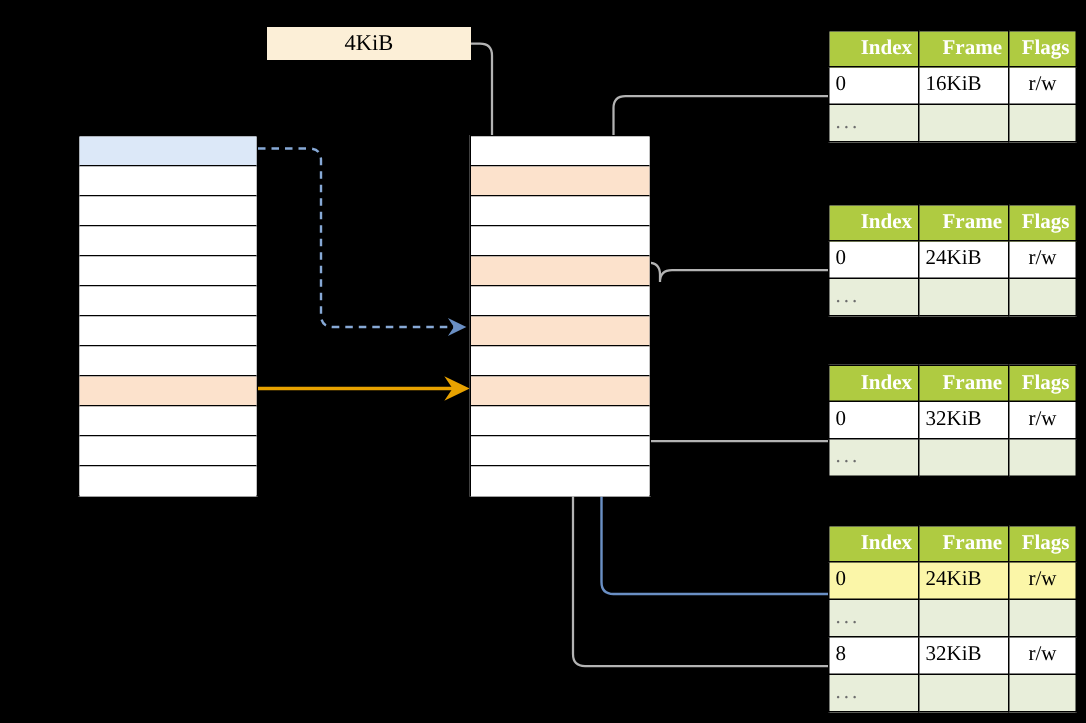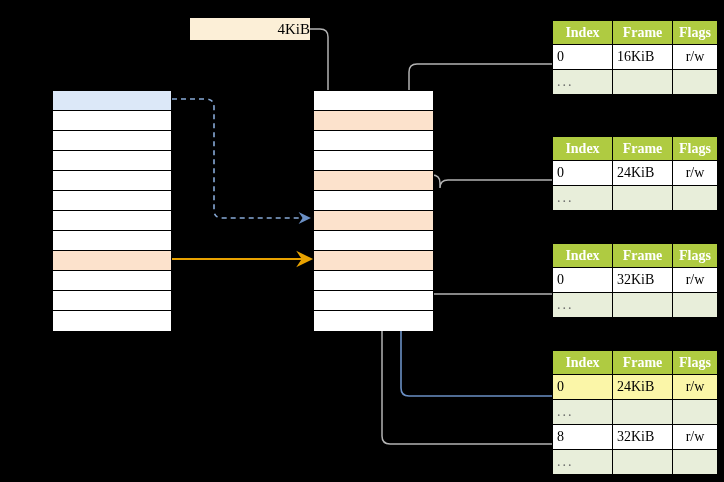--- a/index.html
+++ b/index.html
@@ -17,21 +17,21 @@
 
   
   .chip{position:absolute;background:#FCEFD7;color:#000;text-align:center;
         font-size:15px;line-height:22px;height:22px;box-sizing:border-box;}
 
   
   .ptable{position:absolute;border-collapse:collapse;background:#fff;
           border:1px solid #000;box-sizing:border-box;}
   .ptable td,.ptable th{border:1px solid #000;box-sizing:border-box;
           font-size:14px;padding:1px 4px;height:25px;font-weight:normal;}
-  .ptable th{background:#AFCB41;color:#fff;font-weight:bold;text-align:center;height:24px;}
+  .ptable th{background:#AFCB41;color:#fff;font-weight:bold;text-align:right;height:24px;}
   .ptable td.ell{background:#E8EEDA;color:#6d6d6d;letter-spacing:2px;}
   .ptable td.hl{background:#FBF6A8;}
   .c-idx{width:60px;}
   .c-frm{width:60px;}
   .c-flg{width:45px;text-align:center;}
 </style>
 </head>
 <body>
 
 <div id="stage">
@@ -60,21 +60,21 @@
     <path d="M560,180 L448,180 Q440,180 440,188 L440,188 Q440,188 440,188
              L440,183 Q440,175 432,175 L429,175 Q421,175 421,183 L421,212" fill="none" stroke="#B3B3B3" stroke-width="1.5" marker-end="url(#ag)"></path>
 
     <path d="M560,294 L392,294 Q384,294 384,286 L384,274" fill="none" stroke="#B3B3B3" stroke-width="1.5" marker-end="url(#ag)"></path>
 
     <path d="M560,396 L409,396 Q401,396 401,388 L401,232" fill="none" stroke="#6A8FC4" stroke-width="1.6" marker-end="url(#ab)"></path>
 
     <path d="M560,444 L390,444 Q382,444 382,436 L382,272" fill="none" stroke="#B3B3B3" stroke-width="1.5" marker-end="url(#ag)"></path>
   </svg>
 
-  <div class="chip" style="left:190px;top:18px;width:120px;text-align:right;">
+  <div class="chip" style="left:178px;top:18px;width:136px;">
     <span>4KiB</span>
   </div>
 
   <div class="col" id="left-col" style="left:52px;top:90px;width:120px;height:241px;">
       <div class="cell blue"></div>
       <div class="cell"></div>
       <div class="cell"></div>
       <div class="cell"></div>
       <div class="cell"></div>
       <div class="cell"></div>

